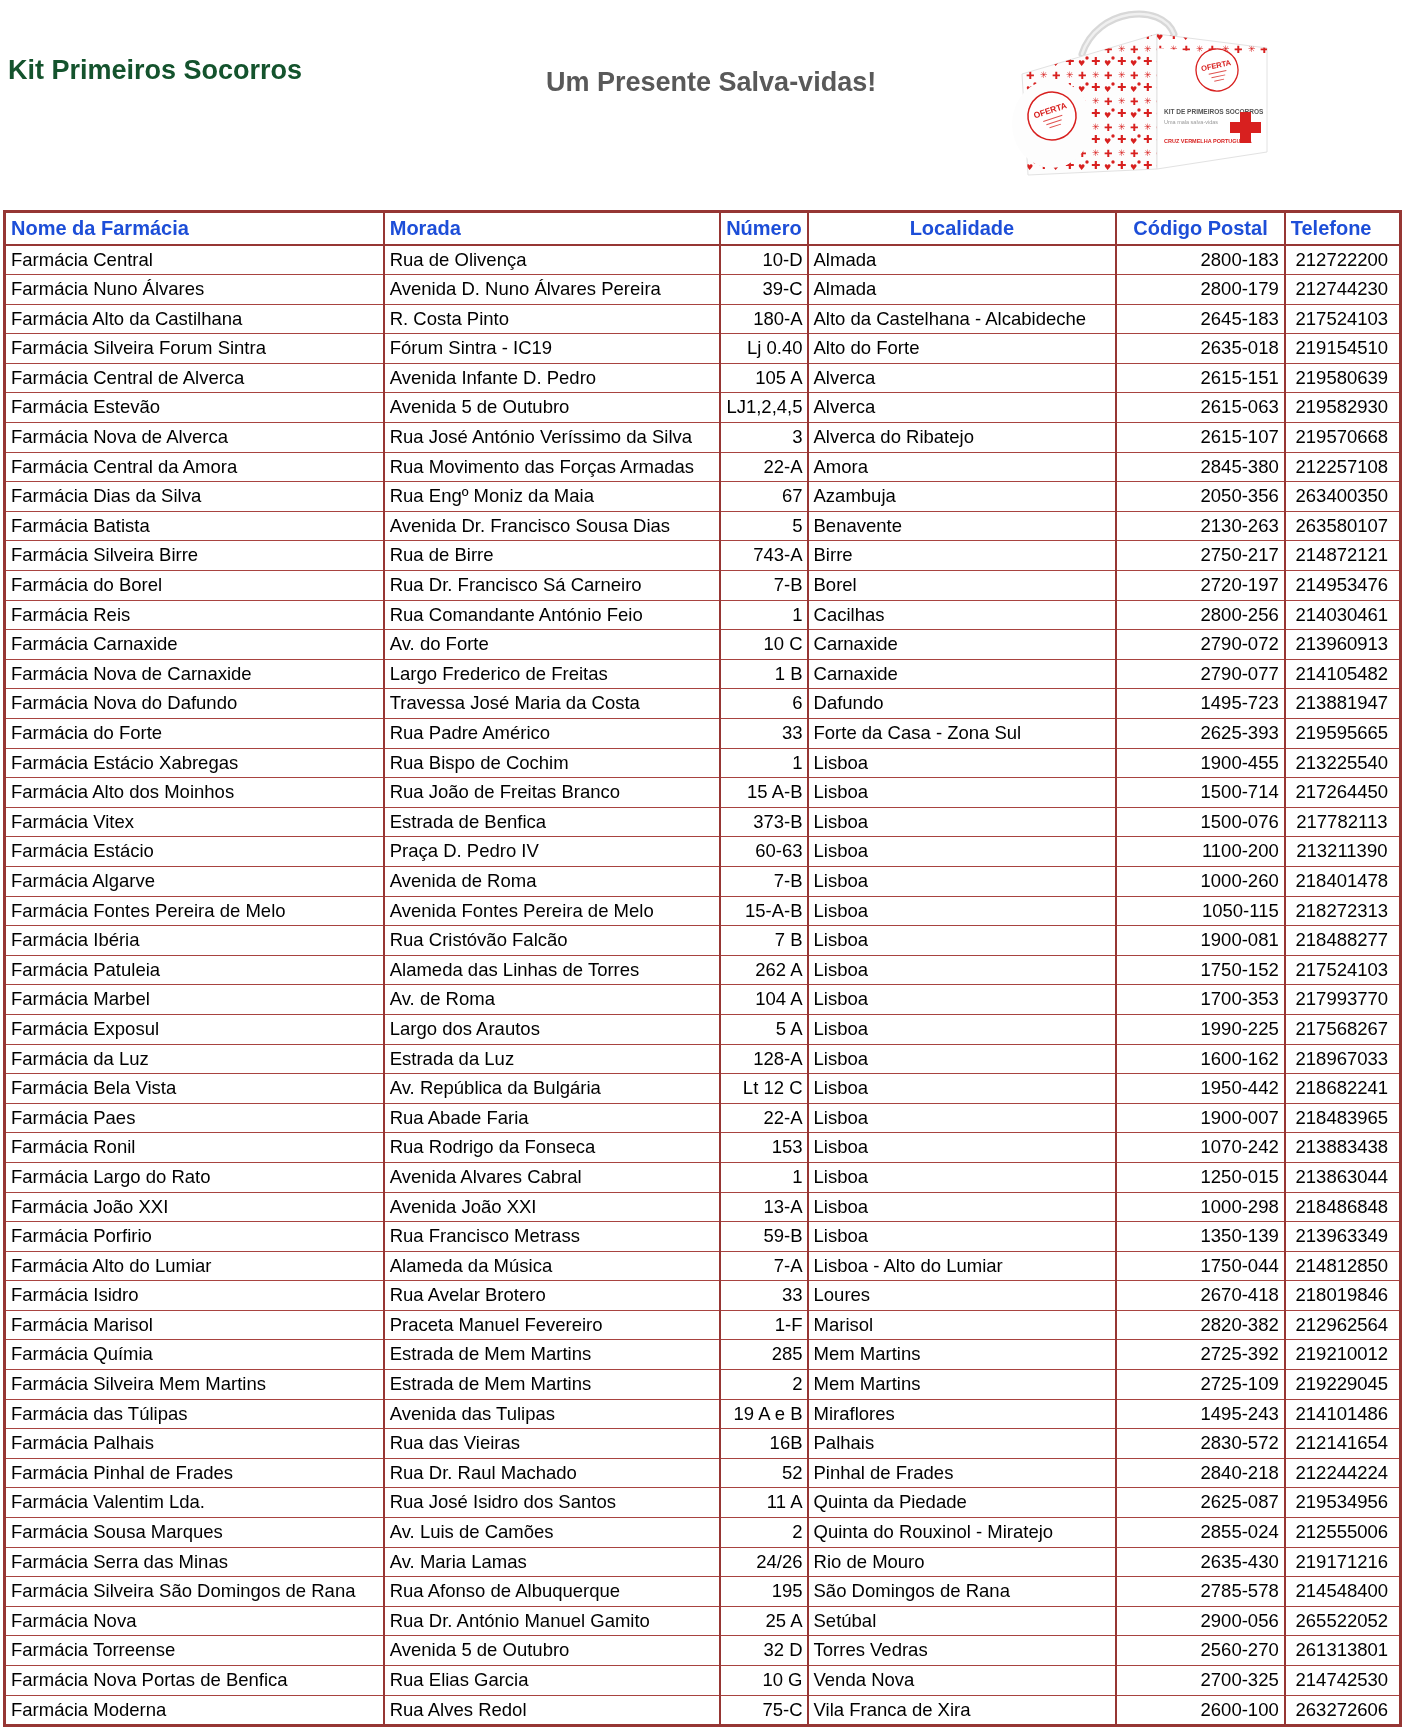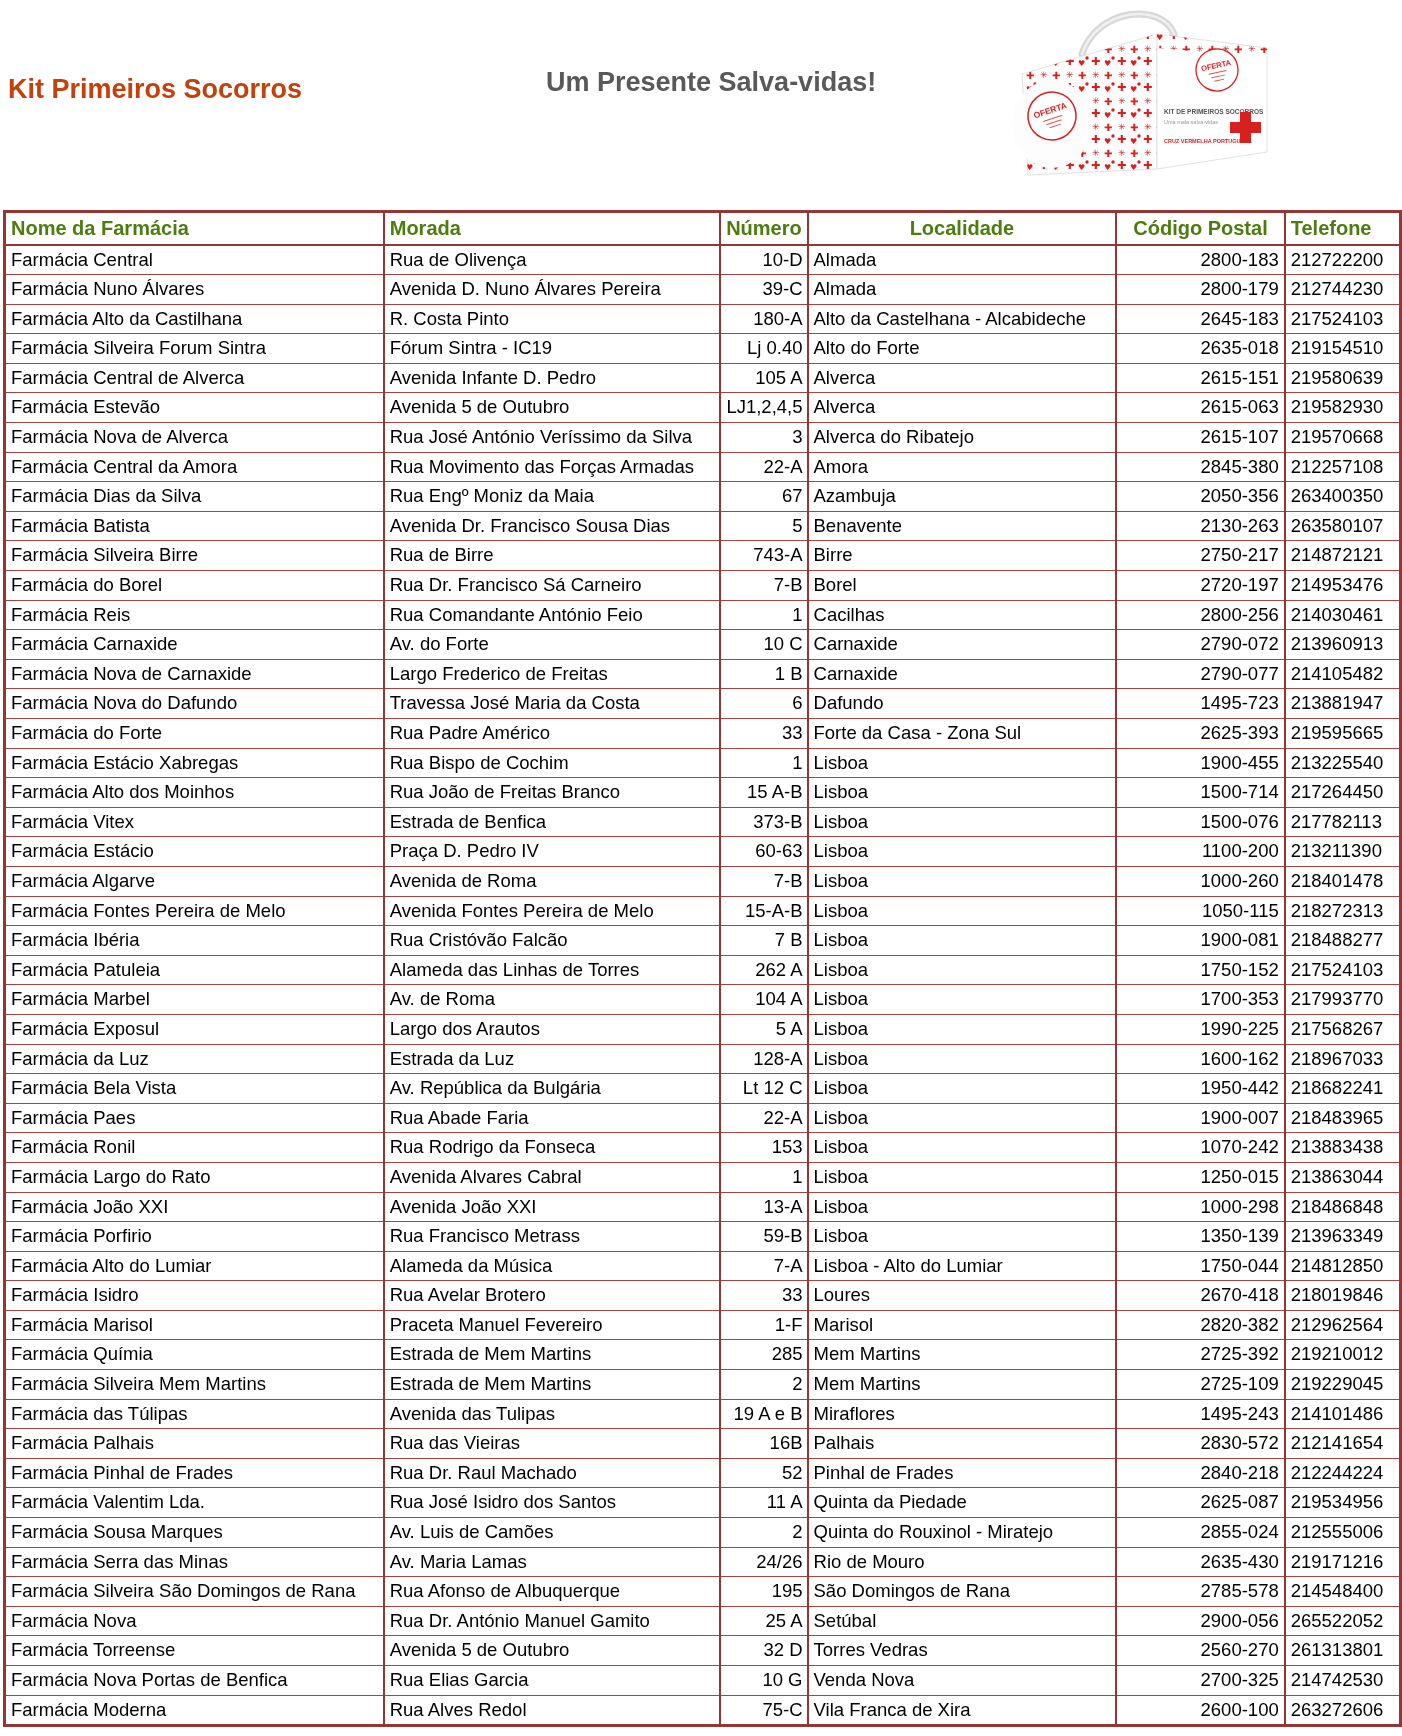--- a/index.html
+++ b/index.html
@@ -1,54 +1,54 @@
 <!DOCTYPE html>
 <html><head>
 <meta charset="utf-8">
 <style>
   html,body{margin:0;padding:0;}
   body{
     width:1402px;height:1736px;position:relative;overflow:hidden;
     background:#ffffff;font-family:"Liberation Sans",sans-serif;
   }
   .page-title{
-    position:absolute;left:8px;top:75px;margin:0;
-    font-size:27px;font-weight:bold;color:#c2410c;line-height:1.1;
+    position:absolute;left:8px;top:56px;margin:0;
+    font-size:27px;font-weight:bold;color:#14532d;line-height:1.1;
   }
   .page-subtitle{
     position:absolute;left:546px;top:68px;margin:0;
     font-size:27px;font-weight:bold;color:#595959;line-height:1.1;
   }
   .kit-svg{position:absolute;left:1012px;top:2px;}
 
   table.pharmacies{
     position:absolute;left:3px;top:210px;
     border-collapse:collapse;table-layout:fixed;
     border:3px solid #963634;background:#fff;
   }
   .pharmacies th,.pharmacies td{
     overflow:hidden;white-space:nowrap;box-sizing:border-box;
     border-left:2px solid #963634;border-right:2px solid #963634;
     padding:0 5px;
   }
   .pharmacies th{
-    color:#4d7c0f;font-size:20px;font-weight:bold;height:33px;
+    color:#1d4ed8;font-size:20px;font-weight:bold;height:33px;
     border-bottom:2px solid #963634;text-align:left;
   }
   .pharmacies td{
     font-size:18.5px;color:#000;height:28.6px;line-height:28.6px;
     border-top:1px solid #a84340;text-align:left;
   }
   .pharmacies th.h2{text-align:center;padding:0 2px;}
   .pharmacies th.h3{text-align:center;margin-left:44px;}
   .pharmacies th.h4{text-align:center;padding:0 16px;margin-left:35px;}
   .pharmacies th.h5{}
   .pharmacies td.c2{text-align:right;padding-right:4px;}
   .pharmacies td.c4{text-align:right;}
-  .pharmacies td.c5{text-align:left;padding-right:6px;}
+  .pharmacies td.c5{text-align:center;padding-right:6px;}
 </style>
 </head>
 <body>
 
 <h1 class="page-title">Kit Primeiros Socorros</h1>
 <h2 class="page-subtitle">Um Presente Salva-vidas!</h2>
 
 <svg class="kit-svg" width="265" height="175" viewBox="0 0 265 175" aria-hidden="true">
   <defs>
     <pattern id="redicons" width="26" height="26" patternUnits="userSpaceOnUse">

